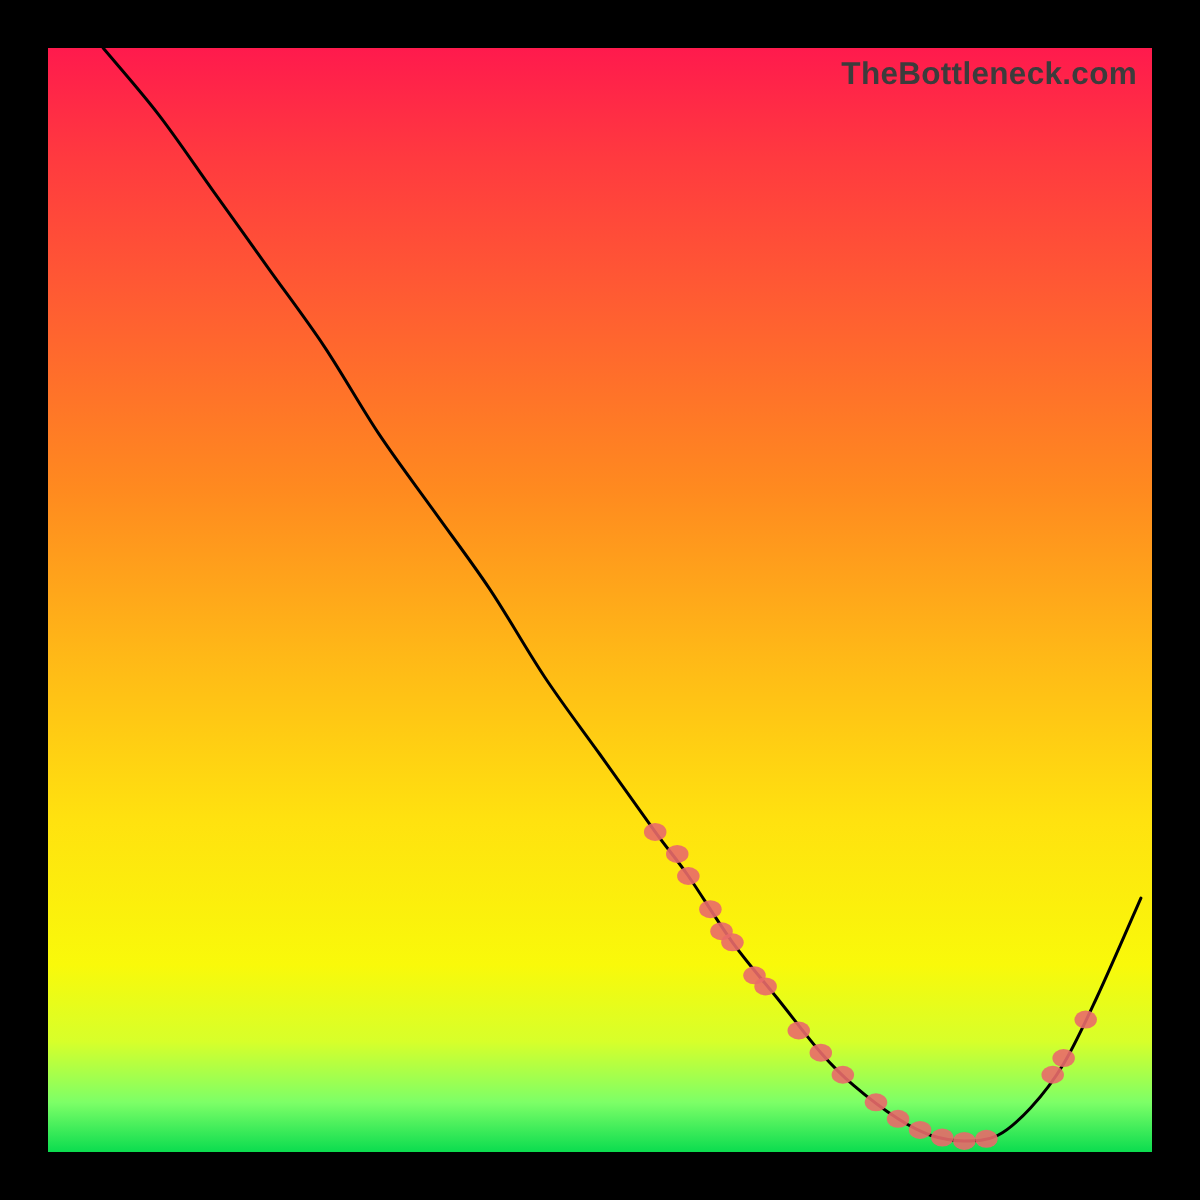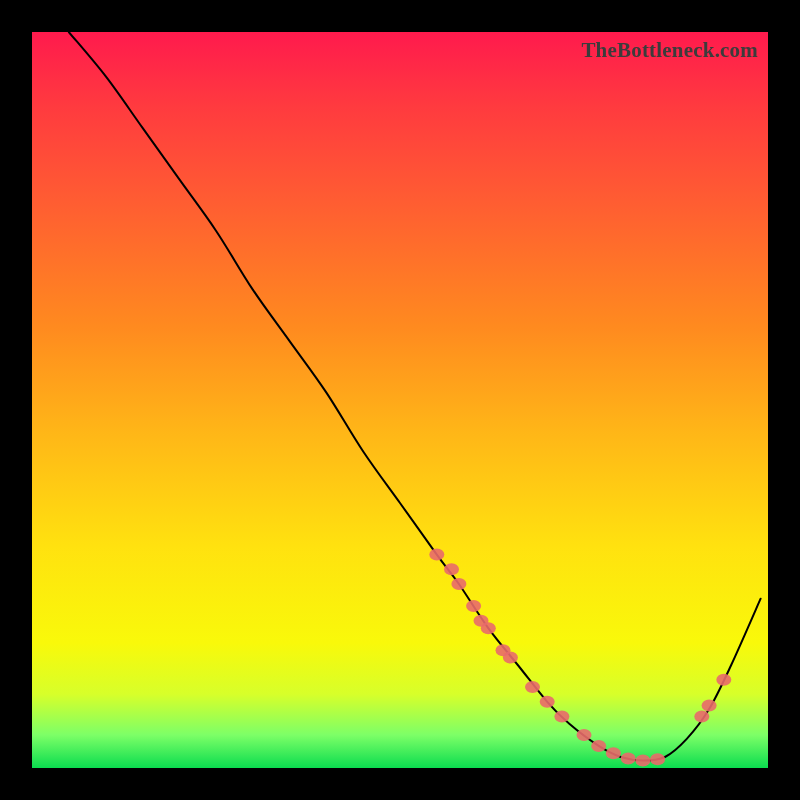--- a/index.html
+++ b/index.html
@@ -32,21 +32,20 @@
       #ff3a3f 10%,
       #ff5a33 22%,
       #ff8a1f 40%,
       #ffb817 55%,
       #ffe20f 70%,
       #f9f90a 83%,
       #d7ff2a 90%,
       #7dff67 95.5%,
       #0bdc4f 100%
     );
-    font-family: Liberation Serif, serif;
   }
   .watermark {
     position: absolute;
     right: 10px;
     top: 6px;
     font-size: 21px;
     font-weight: 700;
     color: #3c3c3c;
     letter-spacing: 0.2px;
     user-select: none;

